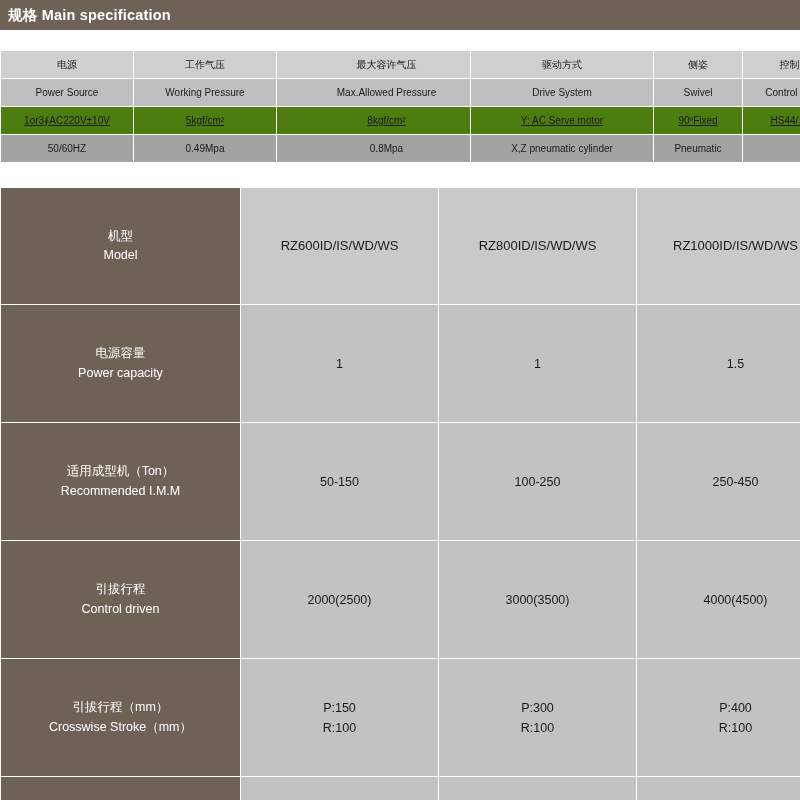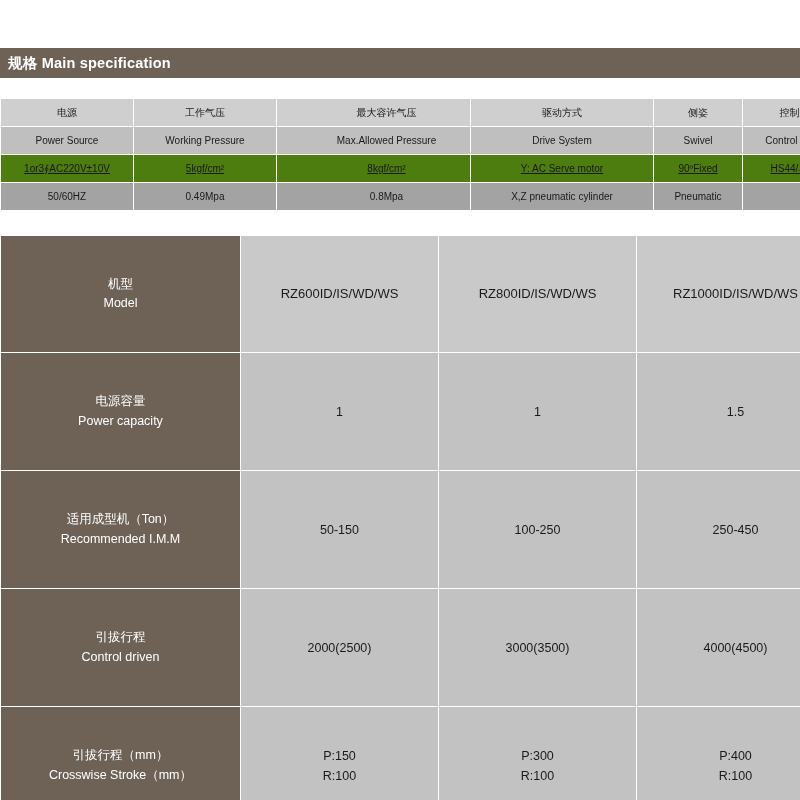--- a/index.html
+++ b/index.html
@@ -16,21 +16,20 @@
   }
 
   
   .header-bar {
     height: 30px;
     background: #6e6257;
     display: flex;
     align-items: center;
     padding-left: 8px;
     box-sizing: border-box;
-    margin-top: 48px;
   }
   .header-title {
     color: #ffffff;
     font-size: 14.5px;
     font-weight: bold;
     letter-spacing: 0.2px;
   }
 
   .gap-after-header { height: 20px; }
 

